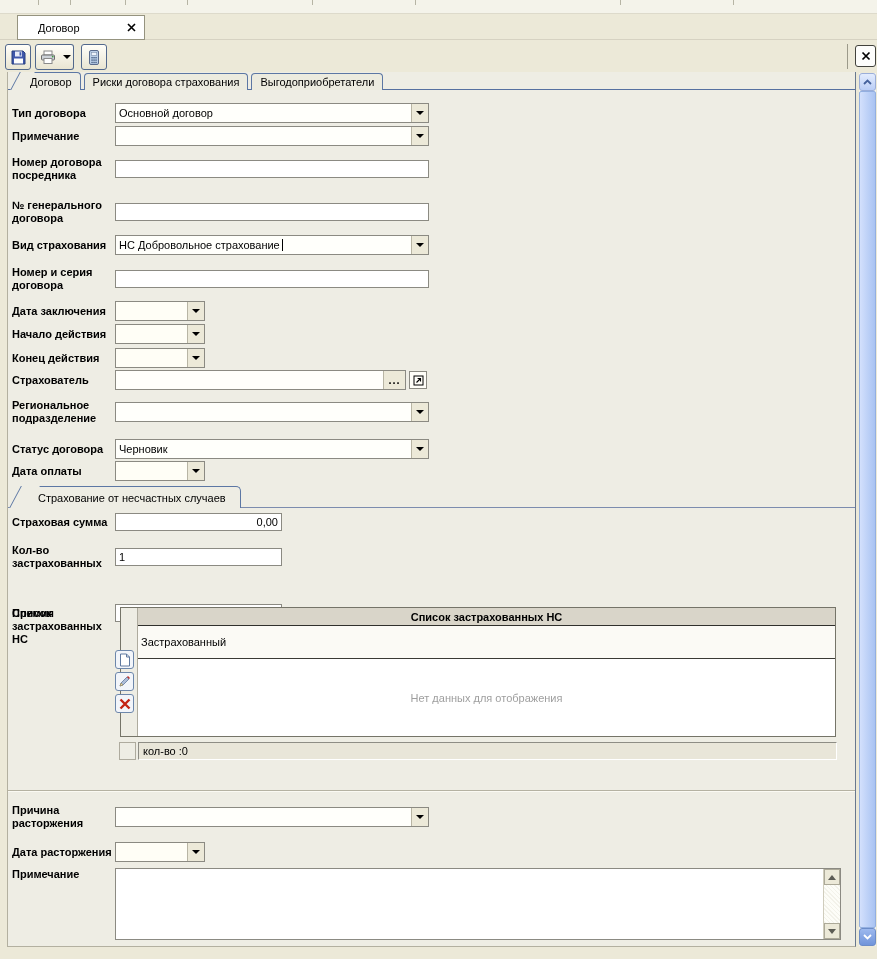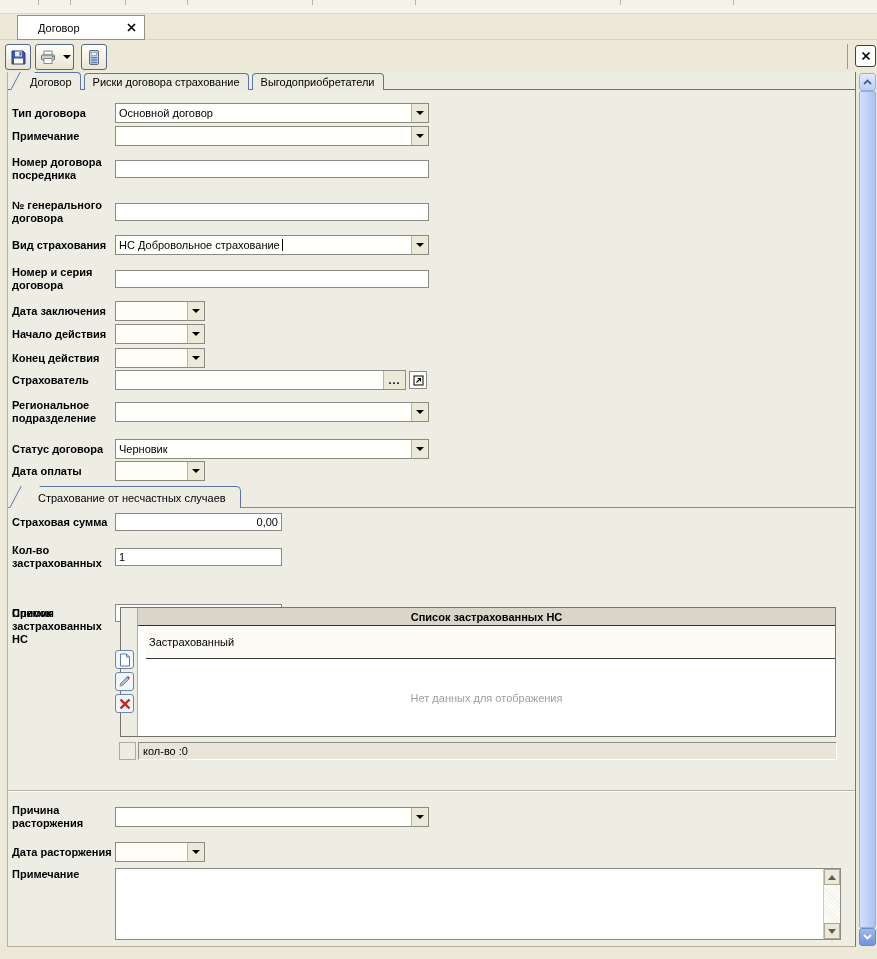--- a/index.html
+++ b/index.html
@@ -66,21 +66,21 @@
             border-right:1px solid #5c77a4; border-radius:0 5px 0 0; display:flex; align-items:center; padding:0 14px; }
   .subtab::before { content:""; position:absolute; left:-9px; top:-1px; bottom:0; width:18px; background:#eeede4;
                     border-left:1px solid #5c77a4; transform:skewX(-28deg); }
   .subtab span { position:relative; z-index:2; }
 
   
   .grid { margin-left:5px; width:716px; height:130px; border:1px solid #757468; background:#fff; display:flex; }
   .grid-selcol { width:17px; background:#eeede4; border-right:1px solid #aeab9e; position:relative; }
   .grid-main { flex:1; display:flex; flex-direction:column; }
   .grid-title { height:18px; background:#d9d5c9; border-bottom:1px solid #30302c; display:flex; align-items:center; justify-content:center; font-weight:bold; }
-  .grid-colhdr { height:17px; background:#fbfaf5; border-bottom:1px solid #3a3a34; display:flex; align-items:center; padding:16px 3px;margin-left:8px; }
+  .grid-colhdr { height:17px; background:#fbfaf5; border-bottom:1px solid #3a3a34; display:flex; align-items:center; padding:16px 3px; }
   .grid-body { flex:1; position:relative; background:#fff; }
   .grid-empty { position:absolute; top:50%; left:50%; transform:translate(-50%,-50%); color:#9e9e9e; white-space:nowrap; }
   .gicons { position:absolute; left:-6px; top:42px; width:19px; display:flex; flex-direction:column; gap:3px; z-index:3; }
   .gicon { width:19px; height:19px; background:#f2f5fa; border:1px solid #6d87ab; border-radius:3px; display:flex; align-items:center; justify-content:center; }
 
   .grid-footer { position:absolute; left:111px; top:670px; width:718px; height:18px; display:flex; }
   .gf-square { width:17px; height:18px; background:#eeede4; border:1px solid #aeab9e; margin-right:2px; }
   .gf-bar { flex:1; background:#e9e6d9; border:1px solid; border-color:#8e8d85 #fff #fff #8e8d85; display:flex; align-items:center; padding:2px 4px; }
 
   .hsep { position:absolute; left:0; right:0; top:718px; height:2px; border-top:1px solid #b5b2a2; border-bottom:1px solid #fbfaf3; }
@@ -180,21 +180,21 @@
     </div>
   </div>
 
   <div class="formarea">
 
     <div class="maintabs">
       <div class="mtab mtab-active">
           <span>Договор</span>
         </div>
       <div class="mtab mtab-idle">
-          <span>Риски договора страхование</span>
+          <span>Риски договора страхования</span>
         </div>
       <div class="mtab mtab-idle">
           <span>Выгодоприобретатели</span>
         </div>
     </div>
 
     <div class="row" style="top:32px">
       <div class="lbl">Тип договора</div>
       <div class="combo w-wide">
         <span class="combo-val">Основной договор</span>

